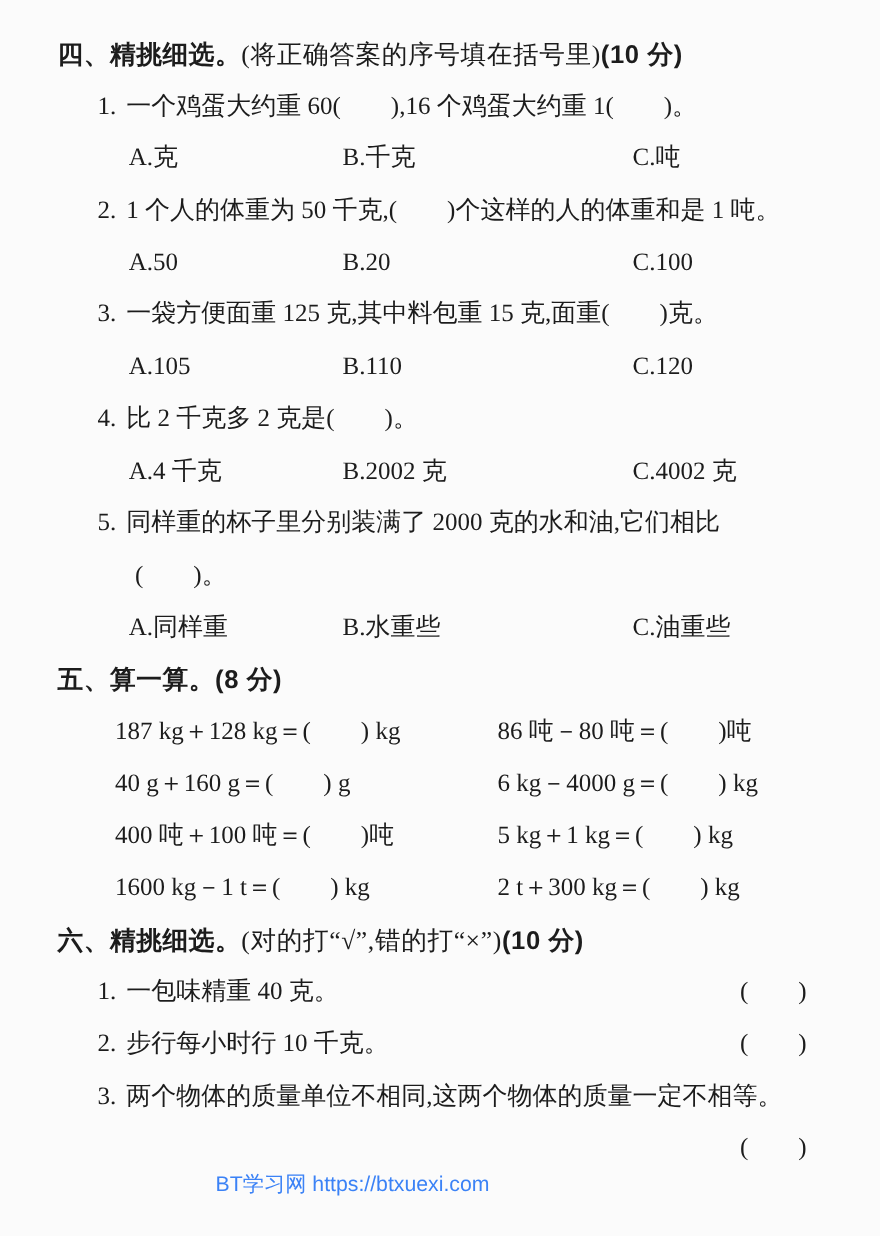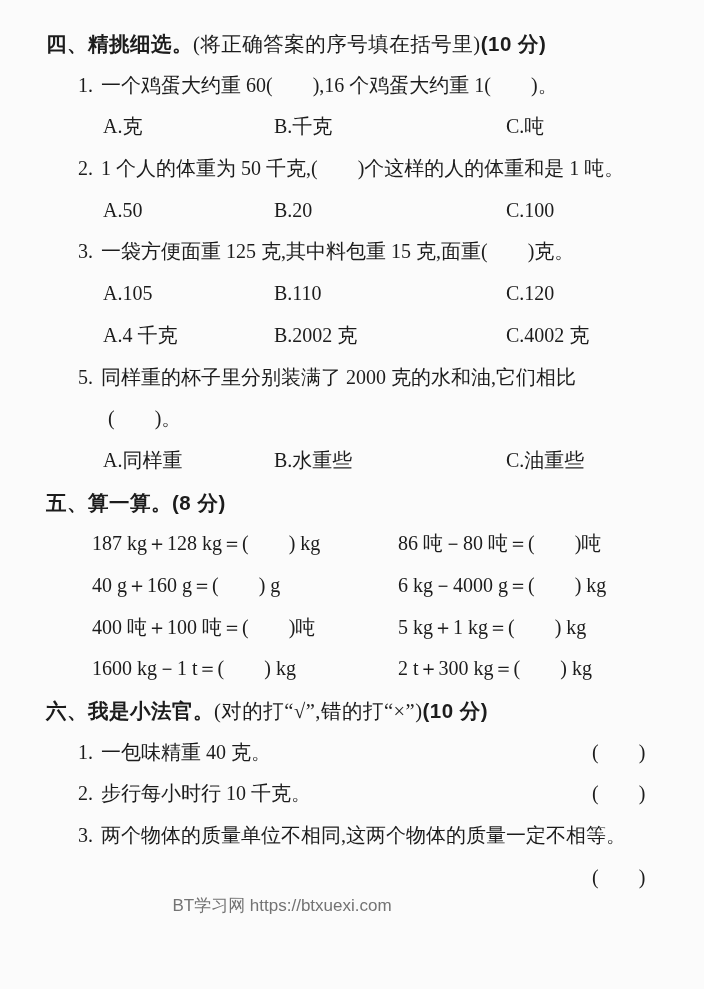--- a/index.html
+++ b/index.html
@@ -35,21 +35,21 @@
   .tf .num{margin-right:8px;}
   .br{position:absolute;left:592px;top:0;}
   .br-line{padding-left:592px;}
   
   .footer{
     margin-top:-3px;
     text-align:center;
     font-family:"Liberation Sans","DejaVu Sans",sans-serif;
     font-size:17px;
     line-height:22px;
-    color:#737373;
+    color:#3b82f6;
   }
 </style>
 </head>
 <body>
 
 <div class="sheet">
 
   <div class="line sec">
     <span class="b">四、精挑细选。</span><span class="kai">(将正确答案的序号填在括号里)</span><span class="b">(10 分)</span>
   </div>
@@ -74,20 +74,23 @@
 
   <div class="line q">
     <span class="num">3.</span><span>一袋方便面重 125 克,其中料包重 15 克,面重(　　)克。</span>
   </div>
   <div class="line opts">
     <span class="o-a">A.105</span>
     <span class="o-b">B.110</span>
     <span class="o-c">C.120</span>
   </div>
 
+  <div class="line q">
+    <span class="num">4.</span><span>比 2 千克多 2 克是(　　)。</span>
+  </div>
   <div class="line opts">
     <span class="o-a">A.4 千克</span>
     <span class="o-b">B.2002 克</span>
     <span class="o-c">C.4002 克</span>
   </div>
 
   <div class="line q">
     <span class="num">5.</span><span>同样重的杯子里分别装满了 2000 克的水和油,它们相比</span>
   </div>
   <div class="line cont">
@@ -114,21 +117,21 @@
   <div class="line calc">
     <span class="c-l">400 吨＋100 吨＝(　　)吨</span>
     <span class="c-r">5 kg＋1 kg＝(　　) kg</span>
   </div>
   <div class="line calc">
     <span class="c-l">1600 kg－1 t＝(　　) kg</span>
     <span class="c-r">2 t＋300 kg＝(　　) kg</span>
   </div>
 
   <div class="line sec">
-    <span class="b">六、我是小法官。</span><span class="kai">(对的打“√”,错的打“×”)</span><span class="b">(10 分)</span>
+    <span class="b">六、精挑细选。</span><span class="kai">(对的打“√”,错的打“×”)</span><span class="b">(10 分)</span>
   </div>
 
   <div class="line tf">
     <span class="num">1.</span><span>一包味精重 40 克。</span>
     <span class="br">(　　)</span>
   </div>
   <div class="line tf">
     <span class="num">2.</span><span>步行每小时行 10 千克。</span>
     <span class="br">(　　)</span>
   </div>

